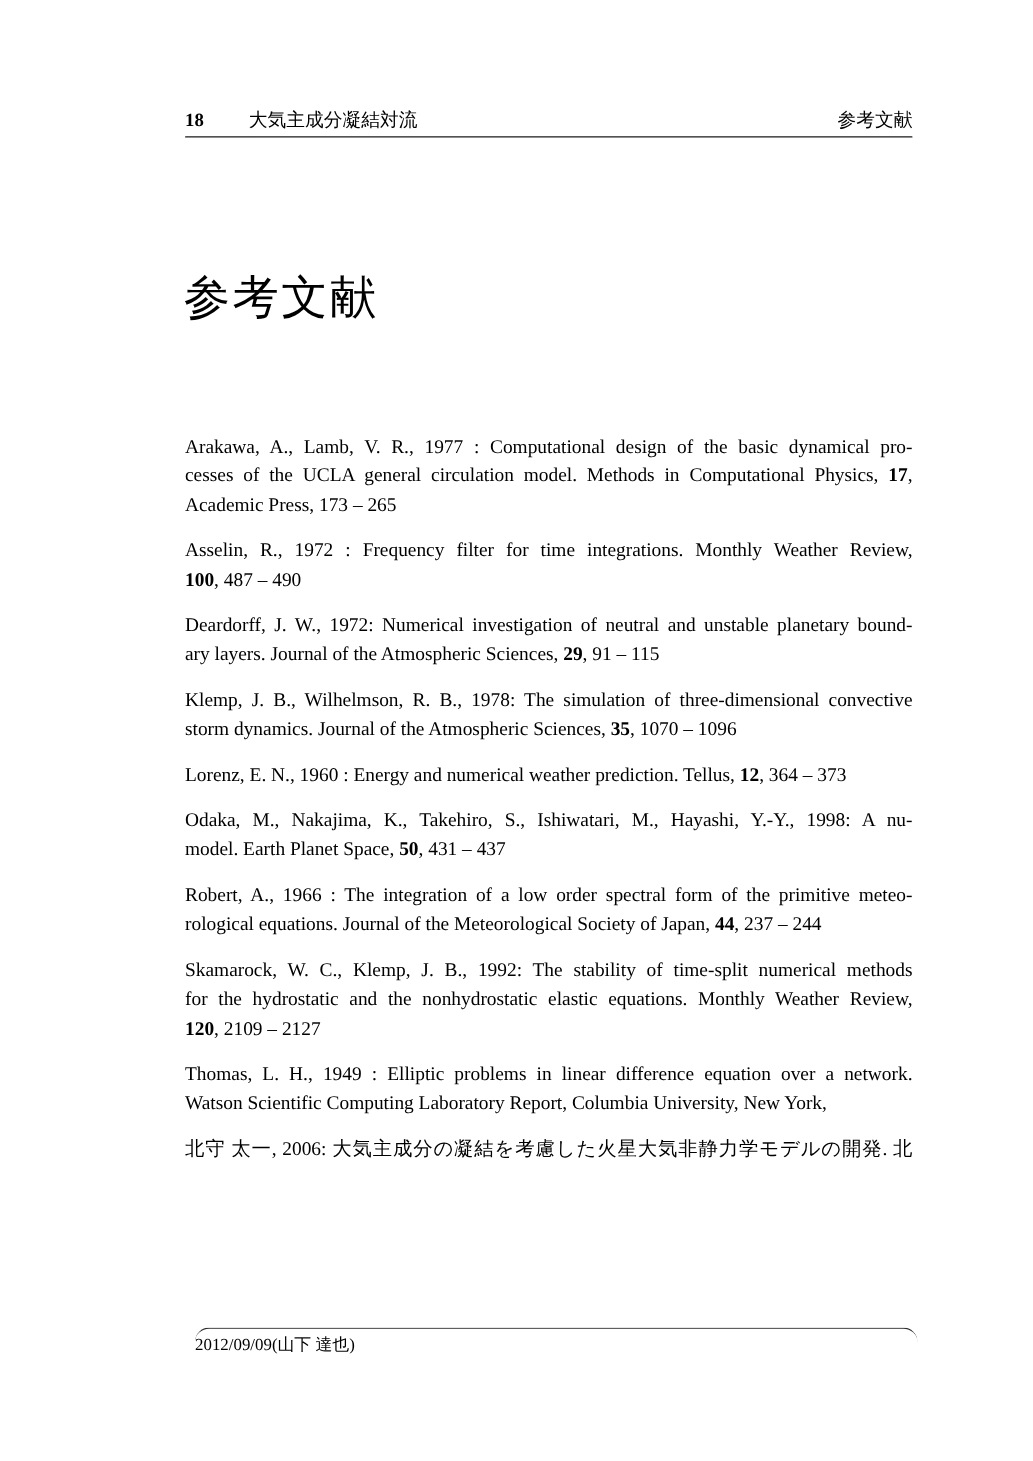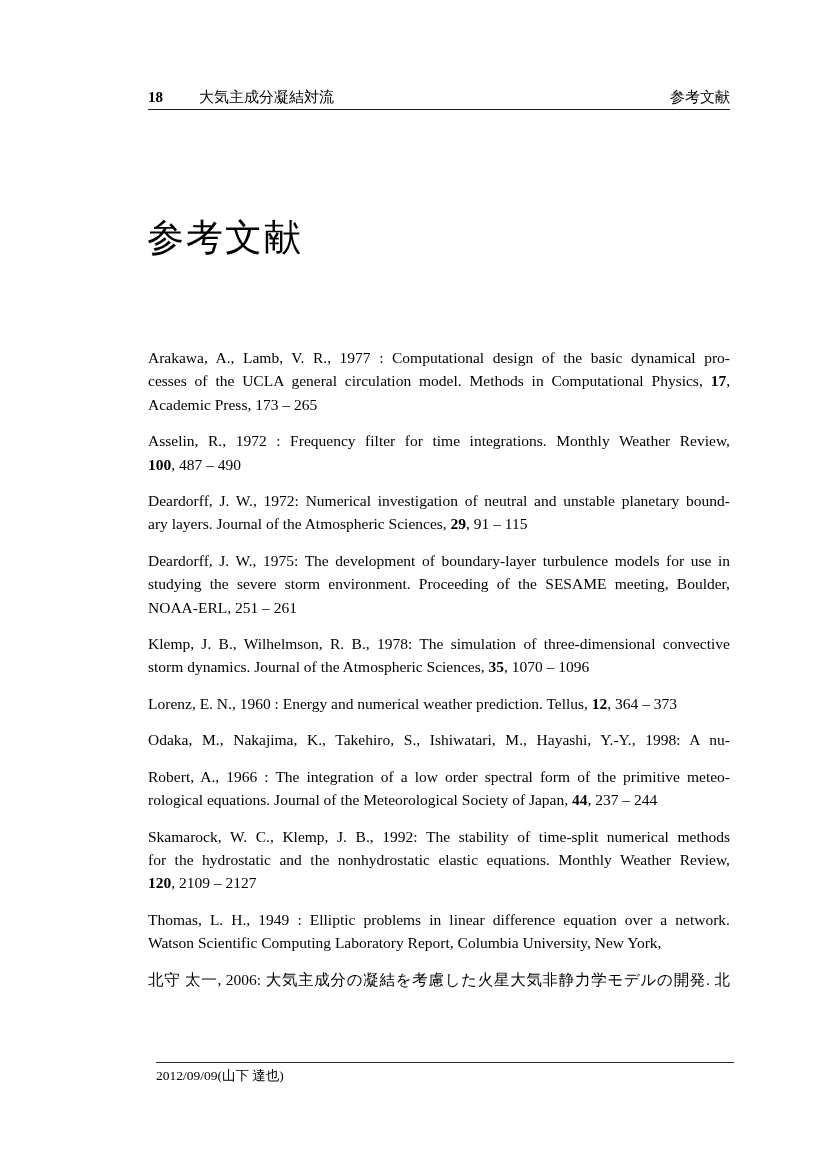--- a/index.html
+++ b/index.html
@@ -1,15 +1,15 @@
 <!DOCTYPE html>
 <html><head>
 <meta charset="utf-8">
 <style>
-  * { margin: 0; padding: 0; box-sizing: border-box; }
+  * { margin: 0; padding: 0; box-sizing: border-box; border-radius: 31px; }
   html, body {
     width: 826px; height: 1169px;
     background: #ffffff;
     overflow: hidden;
     font-family: "Liberation Serif", "DejaVu Serif", serif;
     color: #000;
   }
   .page {
     position: relative;
     width: 826px; height: 1169px;
@@ -95,33 +95,29 @@
       </p>
       <p class="ref">
         <span class="ref-line jl">Asselin, R., 1972 : Frequency filter for time integrations.  Monthly Weather Review,</span>
         <span class="ref-line"><b>100</b>, 487 – 490</span>
       </p>
       <p class="ref">
         <span class="ref-line jl">Deardorff, J. W., 1972: Numerical investigation of neutral and unstable planetary bound-</span>
         <span class="ref-line">ary layers. Journal of the Atmospheric Sciences, <b>29</b>, 91 – 115</span>
       </p>
       <p class="ref">
-        <span class="ref-line jl">Deardorff, J. W., 1975: The development of boundary-layer turbulence models for use in</span>
-        <span class="ref-line jl">studying the severe storm environment.  Proceeding of the SESAME meeting, Boulder,</span>
-        <span class="ref-line">NOAA-ERL, 251 – 261</span>
-      </p>
-      <p class="ref">
         <span class="ref-line jl">Klemp, J. B., Wilhelmson, R. B., 1978: The simulation of three-dimensional convective</span>
         <span class="ref-line">storm dynamics. Journal of the Atmospheric Sciences, <b>35</b>, 1070 – 1096</span>
       </p>
       <p class="ref">
         <span class="ref-line">Lorenz, E. N., 1960 : Energy and numerical weather prediction. Tellus, <b>12</b>, 364 – 373</span>
       </p>
       <p class="ref">
         <span class="ref-line jl">Odaka, M., Nakajima, K., Takehiro, S., Ishiwatari, M., Hayashi, Y.-Y., 1998:  A nu-</span>
+        <span class="ref-line">model. Earth Planet Space, <b>50</b>, 431 – 437</span>
       </p>
       <p class="ref">
         <span class="ref-line jl">Robert, A., 1966 : The integration of a low order spectral form of the primitive meteo-</span>
         <span class="ref-line">rological equations. Journal of the Meteorological Society of Japan, <b>44</b>, 237 – 244</span>
       </p>
       <p class="ref">
         <span class="ref-line jl">Skamarock, W. C., Klemp, J. B., 1992:  The stability of time-split numerical methods</span>
         <span class="ref-line jl">for the hydrostatic and the nonhydrostatic elastic equations.  Monthly Weather Review,</span>
         <span class="ref-line"><b>120</b>, 2109 – 2127</span>
       </p>

